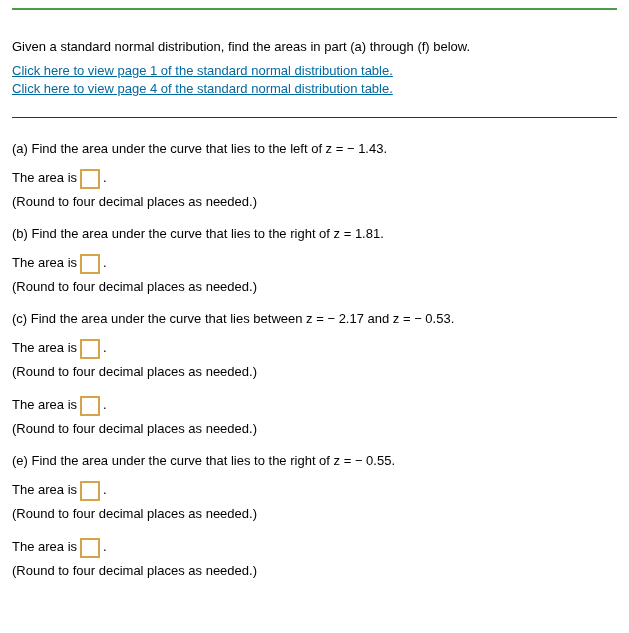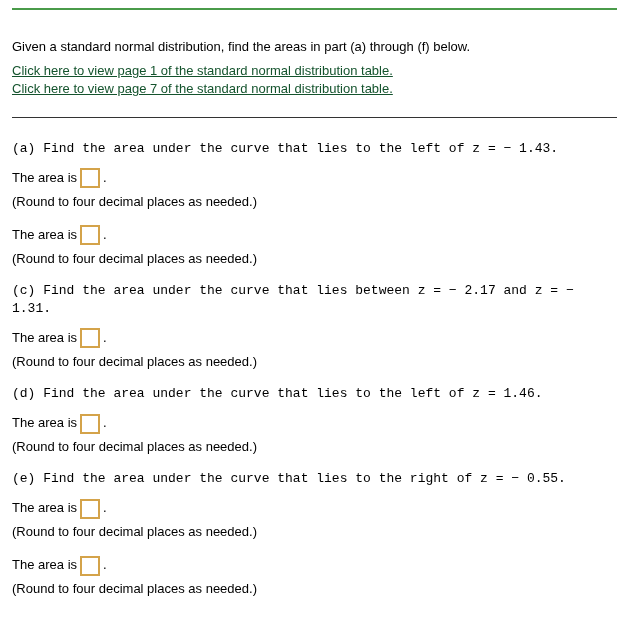--- a/index.html
+++ b/index.html
@@ -18,41 +18,40 @@
     .top-border {
       border-top: 2px solid #4a9b4a;
       margin-bottom: 8px;
     }
     .intro {
       margin-bottom: 6px;
       line-height: 1.4;
       margin-top: 28px;
     }
     .link {
-      color: #14532d;
+      color: #0369a1;
       text-decoration: underline;
       cursor: pointer;
       display: block;
       line-height: 1.4;
     }
     .divider {
       border: none;
       border-top: 1px solid #333;
       margin: 18px 0 22px 0;
     }
     .question {
       margin-bottom: 10px;
       line-height: 1.4;
-      font-family: Liberation Mono, monospace;
     }
     .answer-row {
       margin-bottom: 4px;
       line-height: 1.6;
       display: flex;
-      align-items: center;
+      align-items: flex-end;
       flex-wrap: wrap;
     }
     .answer-input {
       width: 20px;
       height: 20px;
       border: 2px solid #d4a34a;
       background: #fff;
       display: inline-block;
       margin: 0 3px;
       vertical-align: middle;
@@ -69,55 +68,55 @@
     }
   </style>
 </head>
 <body>
 
 <div class="top-border"></div>
 
 <div class="intro">Given a standard normal distribution, find the areas in part (a) through (f) below.</div>
 
 <a class="link">Click here to view page 1 of the standard normal distribution table.</a>
-<a class="link">Click here to view page 7 of the standard normal distribution table.</a>
+<a class="link">Click here to view page 4 of the standard normal distribution table.</a>
 
 <hr class="divider">
 
 <div class="part-block">
   <div class="question">(a) Find the area under the curve that lies to the left of z = − 1.43.</div>
   <div class="answer-row">
     <span>The area is</span>
     <input type="text" class="answer-input" style="">
     <span>.</span>
   </div>
   <div class="hint">(Round to four decimal places as needed.)</div>
 </div>
 
 <div class="part-block">
+  <div class="question">(b) Find the area under the curve that lies to the right of z = 1.81.</div>
   <div class="answer-row">
     <span>The area is</span>
     <input type="text" class="answer-input" style="">
     <span>.</span>
   </div>
   <div class="hint">(Round to four decimal places as needed.)</div>
 </div>
 
 <div class="part-block">
-  <div class="question">(c) Find the area under the curve that lies between z = − 2.17 and z = − 1.31.</div>
+  <div class="question">(c) Find the area under the curve that lies between z = − 2.17 and z = − 0.53.</div>
   <div class="answer-row">
     <span>The area is</span>
     <input type="text" class="answer-input" style="">
     <span>.</span>
   </div>
   <div class="hint">(Round to four decimal places as needed.)</div>
 </div>
 
 <div class="part-block">
-  <div class="question">(d) Find the area under the curve that lies to the left of z = 1.46.</div>
   <div class="answer-row">
     <span>The area is</span>
     <input type="text" class="answer-input" style="">
     <span>.</span>
   </div>
   <div class="hint">(Round to four decimal places as needed.)</div>
 </div>
 
 <div class="part-block">
   <div class="question">(e) Find the area under the curve that lies to the right of z = − 0.55.</div>

